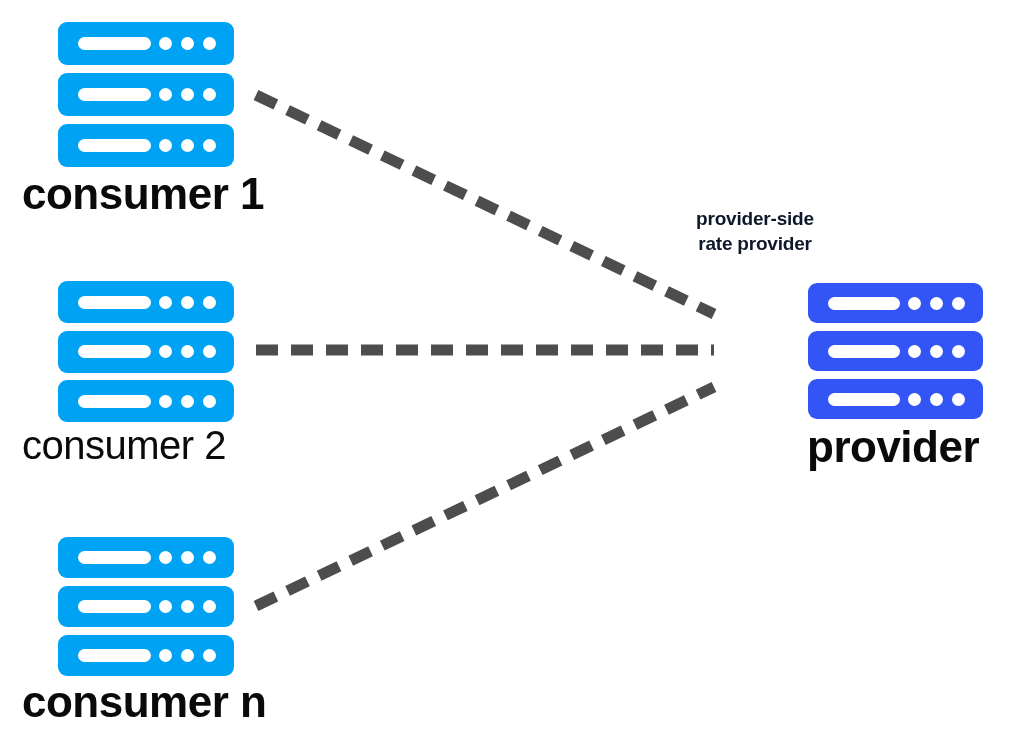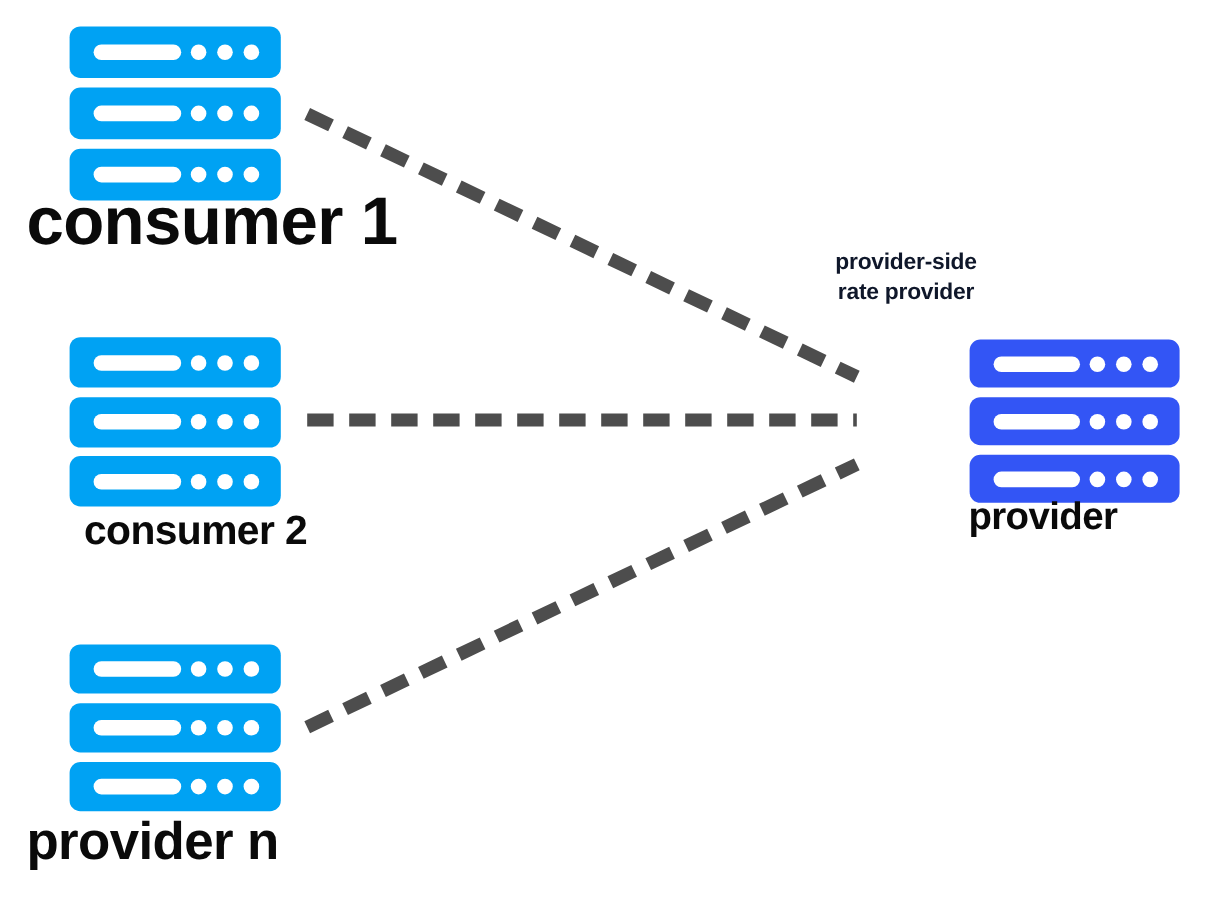--- a/index.html
+++ b/index.html
@@ -121,21 +121,21 @@
       </div>
       <div class="server-bar" style="height:43px; background:#00A2F3;">
         <span class="server-pill" style="left:20px; width:73px;"></span>
         <span class="server-dots" style="right:18px;">
           <span class="server-dot"></span>
           <span class="server-dot"></span>
           <span class="server-dot"></span>
         </span>
       </div>
     </div>
-    <div class="node-label" style="top:129px; left:-36px; font-size:56px;">consumer 1</div>
+    <div class="node-label" style="top:147px; left:-36px; font-size:44px;">consumer 1</div>
   </div>
 
   <div class="node" style="left:58px; top:281px; width:260px; height:195px;">
     <div class="server-icon" style="width:176px; height:141px;">
       <div class="server-bar" style="height:42px; background:#00A2F3;">
         <span class="server-pill" style="left:20px; width:73px;"></span>
         <span class="server-dots" style="right:18px;">
           <span class="server-dot"></span>
           <span class="server-dot"></span>
           <span class="server-dot"></span>
@@ -151,21 +151,21 @@
       </div>
       <div class="server-bar" style="height:42px; background:#00A2F3;">
         <span class="server-pill" style="left:20px; width:73px;"></span>
         <span class="server-dots" style="right:18px;">
           <span class="server-dot"></span>
           <span class="server-dot"></span>
           <span class="server-dot"></span>
         </span>
       </div>
     </div>
-    <div class="node-label" style="top:142px; left:-36px; font-size:34px; font-weight:700;margin-left:48px;">consumer 2</div>
+    <div class="node-label" style="top:142px; left:-36px; font-size:40px; font-weight:400;">consumer 2</div>
   </div>
 
   <div class="node" style="left:58px; top:537px; width:260px; height:195px;">
     <div class="server-icon" style="width:176px; height:139px;">
       <div class="server-bar" style="height:41px; background:#00A2F3;">
         <span class="server-pill" style="left:20px; width:73px;"></span>
         <span class="server-dots" style="right:18px;">
           <span class="server-dot"></span>
           <span class="server-dot"></span>
           <span class="server-dot"></span>
@@ -181,21 +181,21 @@
       </div>
       <div class="server-bar" style="height:41px; background:#00A2F3;">
         <span class="server-pill" style="left:20px; width:73px;"></span>
         <span class="server-dots" style="right:18px;">
           <span class="server-dot"></span>
           <span class="server-dot"></span>
           <span class="server-dot"></span>
         </span>
       </div>
     </div>
-    <div class="node-label" style="top:140px; left:-36px; font-size:44px;">provider n</div>
+    <div class="node-label" style="top:140px; left:-36px; font-size:44px;">consumer n</div>
   </div>
 
   <div class="node" style="left:808px; top:283px; width:200px; height:195px;">
     <div class="server-icon" style="width:175px; height:136px;">
       <div class="server-bar" style="height:40px; background:#3355F5;">
         <span class="server-pill" style="left:20px; width:72px;"></span>
         <span class="server-dots" style="right:18px;">
           <span class="server-dot"></span>
           <span class="server-dot"></span>
           <span class="server-dot"></span>
@@ -211,21 +211,21 @@
       </div>
       <div class="server-bar" style="height:40px; background:#3355F5;">
         <span class="server-pill" style="left:20px; width:72px;"></span>
         <span class="server-dots" style="right:18px;">
           <span class="server-dot"></span>
           <span class="server-dot"></span>
           <span class="server-dot"></span>
         </span>
       </div>
     </div>
-    <div class="node-label" style="top:129px; left:-1px; font-size:32px;">provider</div>
+    <div class="node-label" style="top:139px; left:-1px; font-size:44px;">provider</div>
   </div>
 
   <div id="rate-limiter-caption" style="left:675px; top:206px; width:160px;">
     <div>provider-side</div>
     <div>rate provider</div>
   </div>
 
 
 </div>
 

